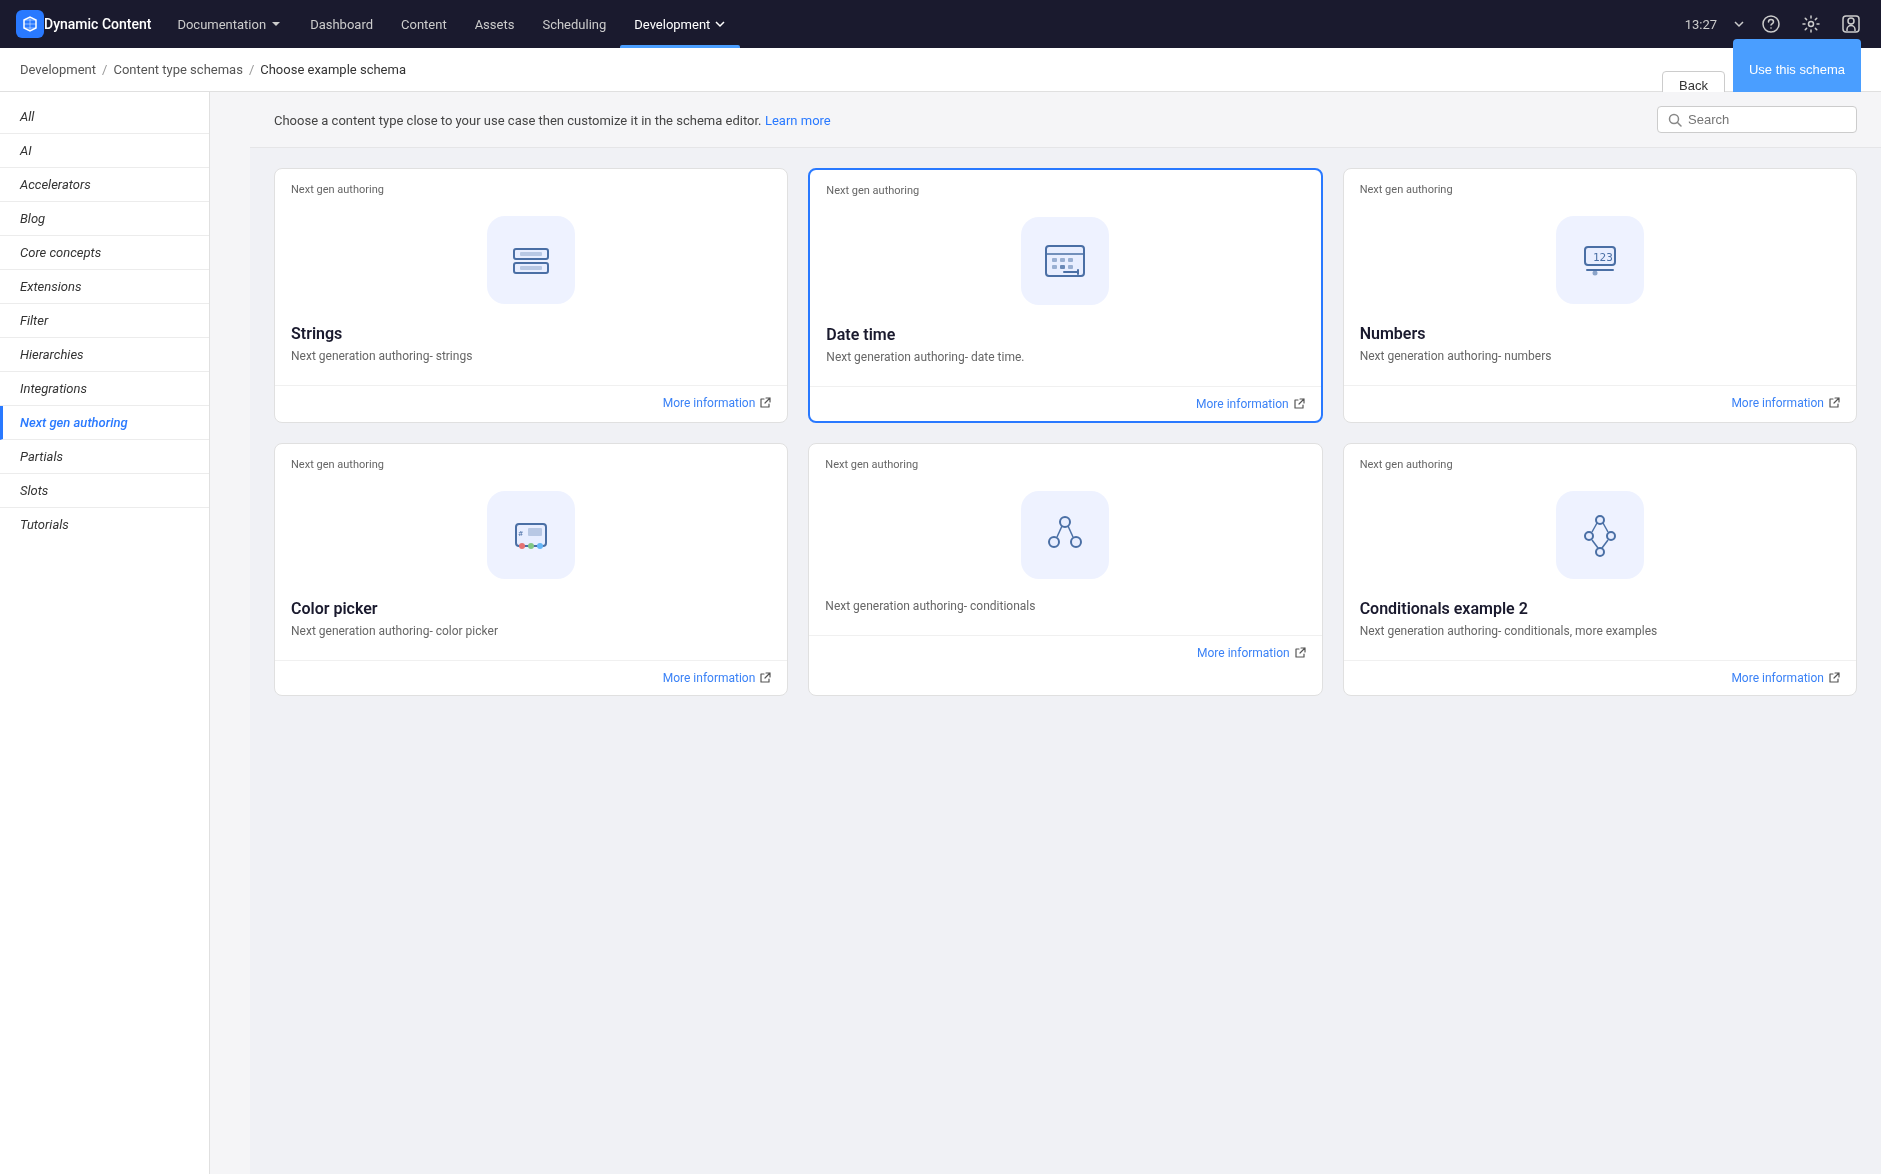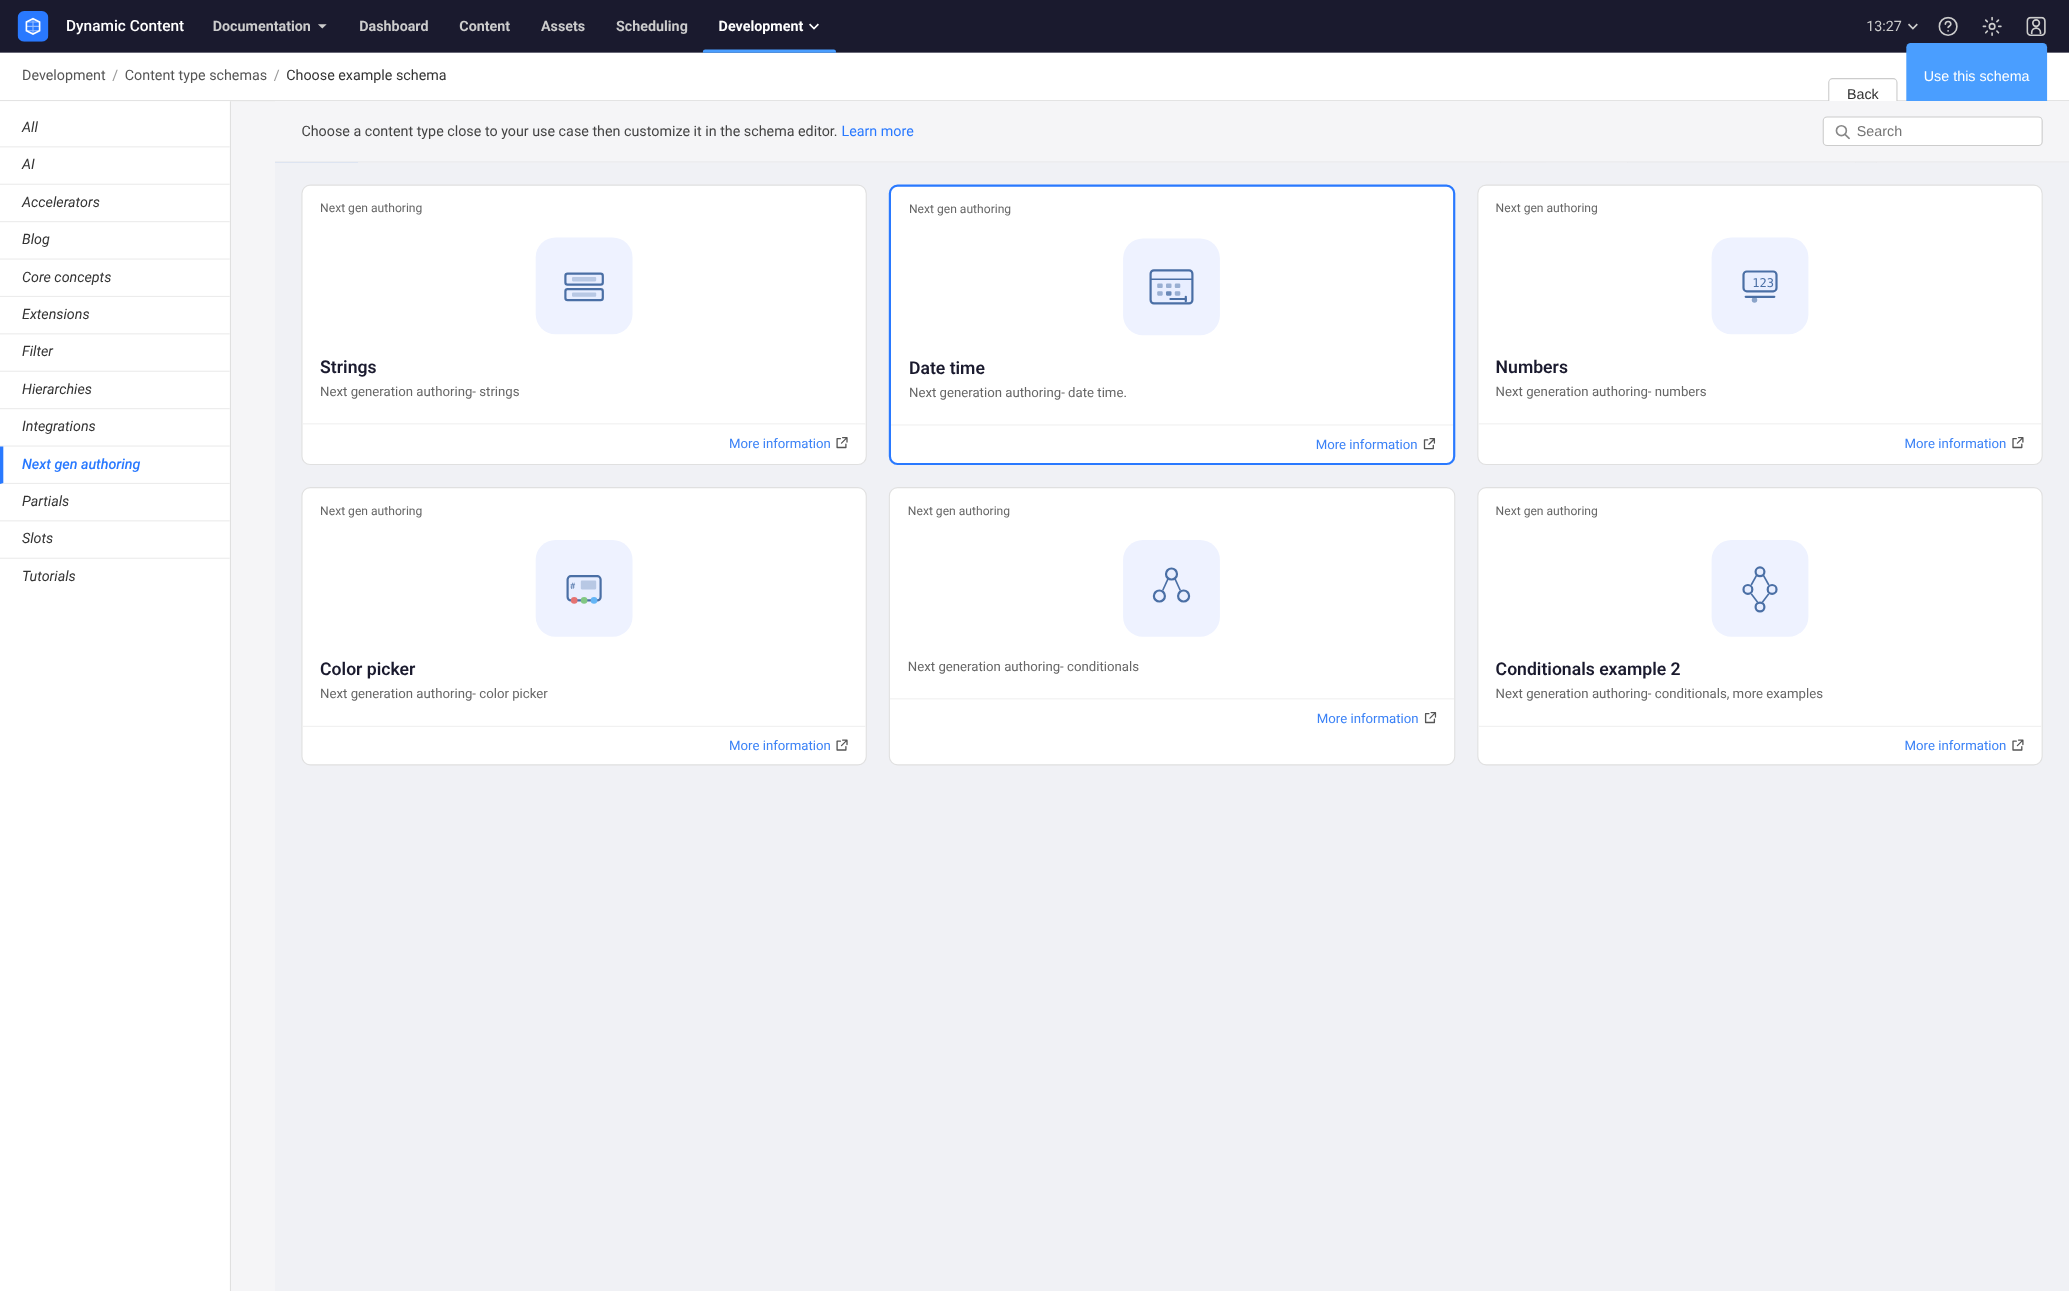--- a/index.html
+++ b/index.html
@@ -3,36 +3,36 @@
   <meta charset="utf-8">
   <style>
     * { box-sizing: border-box; margin: 0; padding: 0; }
     body { font-family: -apple-system, BlinkMacSystemFont, 'Segoe UI', Roboto, sans-serif; font-size: 14px; background: #f5f5f7; color: #1a1a2e; }
 
     
     .top-nav {
       display: flex; align-items: center; background: #1a1a2e; color: #fff;
       height: 48px; padding: 0 16px; gap: 0;
     }
-    .nav-logo { display: flex; align-items: center; gap: 16px; margin-right: 12px; }
+    .nav-logo { display: flex; align-items: center; gap: 0; margin-right: 12px; }
     .nav-logo-icon { width: 28px; height: 28px; }
     .nav-app-name { font-size: 14px; font-weight: 500; color: #fff; white-space: nowrap; }
     .nav-item {
       display: flex; align-items: center; gap: 4px;
       padding: 0 14px; height: 48px; font-size: 13px; color: #ccc;
-      cursor: pointer; white-space: nowrap; position: relative; font-weight: bold;
+      cursor: pointer; white-space: nowrap; position: relative;
     }
     .nav-item.active { color: #fff; }
     .nav-item.active::after {
       content: ''; position: absolute; bottom: 0; left: 0; right: 0;
       height: 3px; background: #4a9eff; border-radius: 2px 2px 0 0;
     }
     .nav-spacer { flex: 1; }
     .nav-right { display: flex; align-items: center; gap: 12px; }
-    .nav-time { font-size: 13px; color: #ccc; display: flex; align-items: center; gap: 4px; margin-left: 40px; }
+    .nav-time { font-size: 13px; color: #ccc; display: flex; align-items: center; gap: 16px; margin-left: 40px; }
     .nav-icon-btn { color: #ccc; cursor: pointer; display: flex; align-items: center; justify-content: center; width: 28px; height: 28px; border-radius: 4px; }
 
     
     .breadcrumb-bar {
       display: flex; align-items: center; justify-content: space-between;
       background: #fff; border-bottom: 1px solid #e0e0e0;
       height: 44px; padding: 0 20px;
     }
     .breadcrumb { display: flex; align-items: center; gap: 6px; font-size: 13px; color: #555; }
     .breadcrumb a { color: #555; text-decoration: none; cursor: pointer; }

